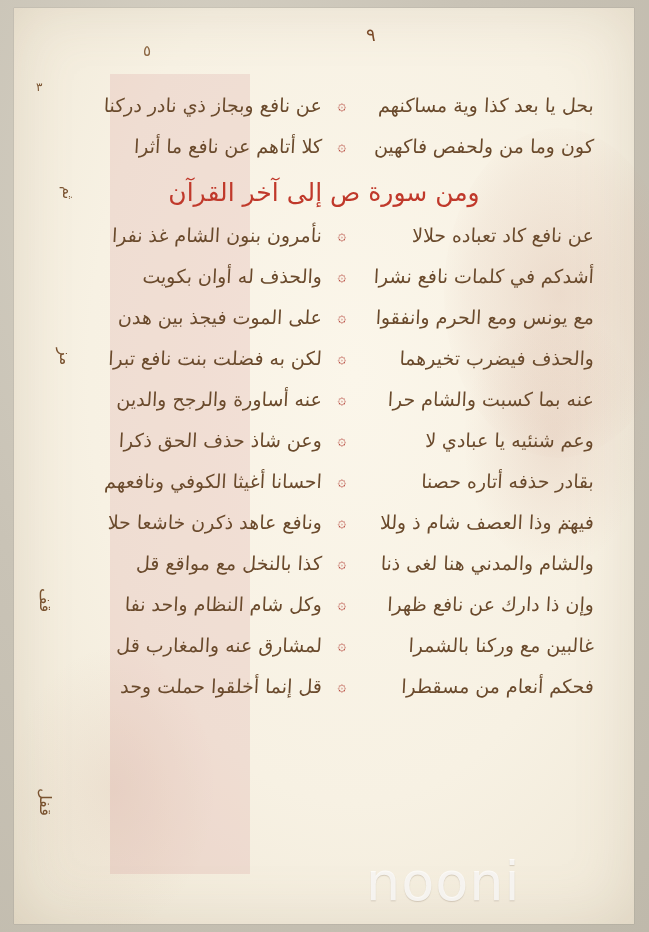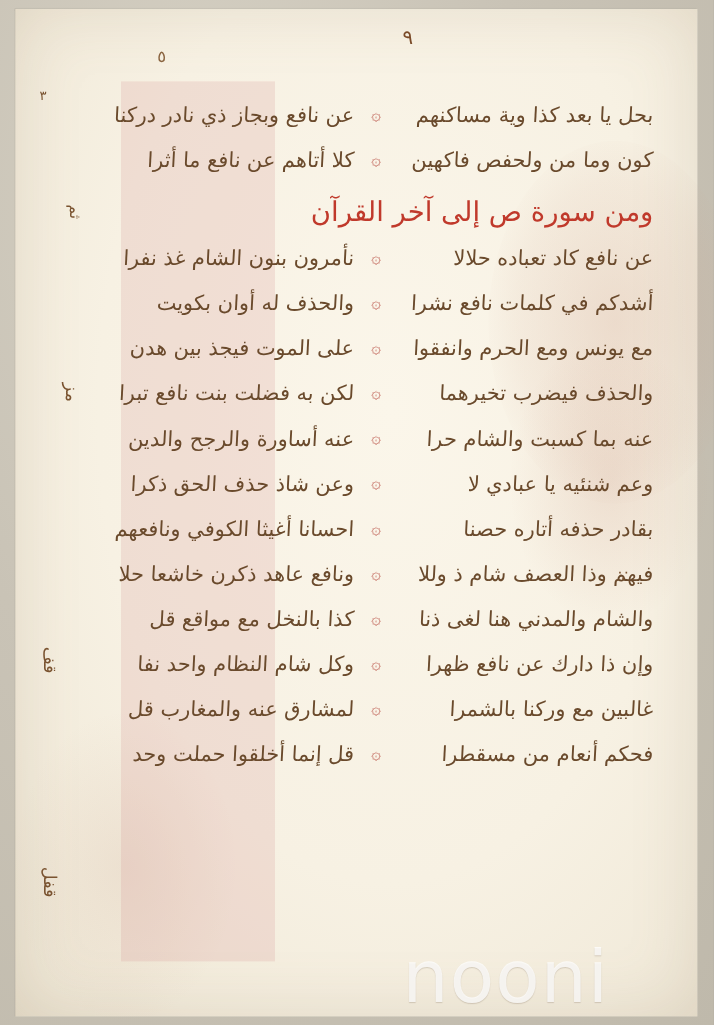--- a/index.html
+++ b/index.html
@@ -103,21 +103,21 @@
     flex: 0 0 auto;
     width: 18px;
     text-align: center;
     color: #b4453a;
     font-size: 15px;
     transform: translateY(-2px);
   }
   
   .heading-line {
     height: 48px;
-    text-align: right;
+    text-align: center;
     color: #c0392b;
     font-size: 25px;
     line-height: 42px;
     white-space: nowrap;
     font-family: "DejaVu Sans", sans-serif;
     letter-spacing: 1px;
   }
   
   #folio-number {
     position: absolute;
@@ -160,21 +160,21 @@
     color: #7a5330;
     font-size: 14px;
     letter-spacing: 2px;
   }
   
   #watermark {
     position: absolute;
     left: 352px;
     top: 842px;
     color: rgba(255,255,255,0.78);
-    font-size: 66px;
+    font-size: 54px;
     letter-spacing: 1px;
     font-family: "DejaVu Sans", sans-serif;
     text-shadow: 0 1px 1px rgba(120,100,80,0.25);
     pointer-events: none;
   }
 </style>
 </head>
 <body>
 
 <div id="page">

